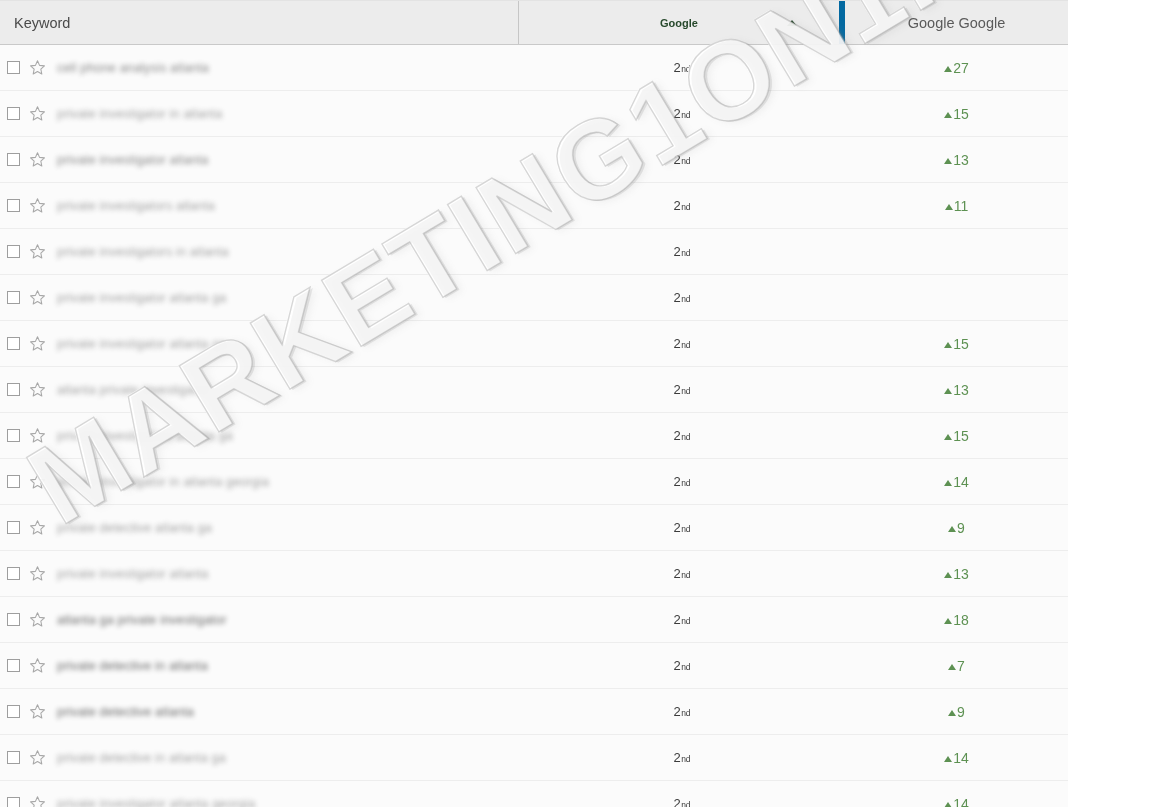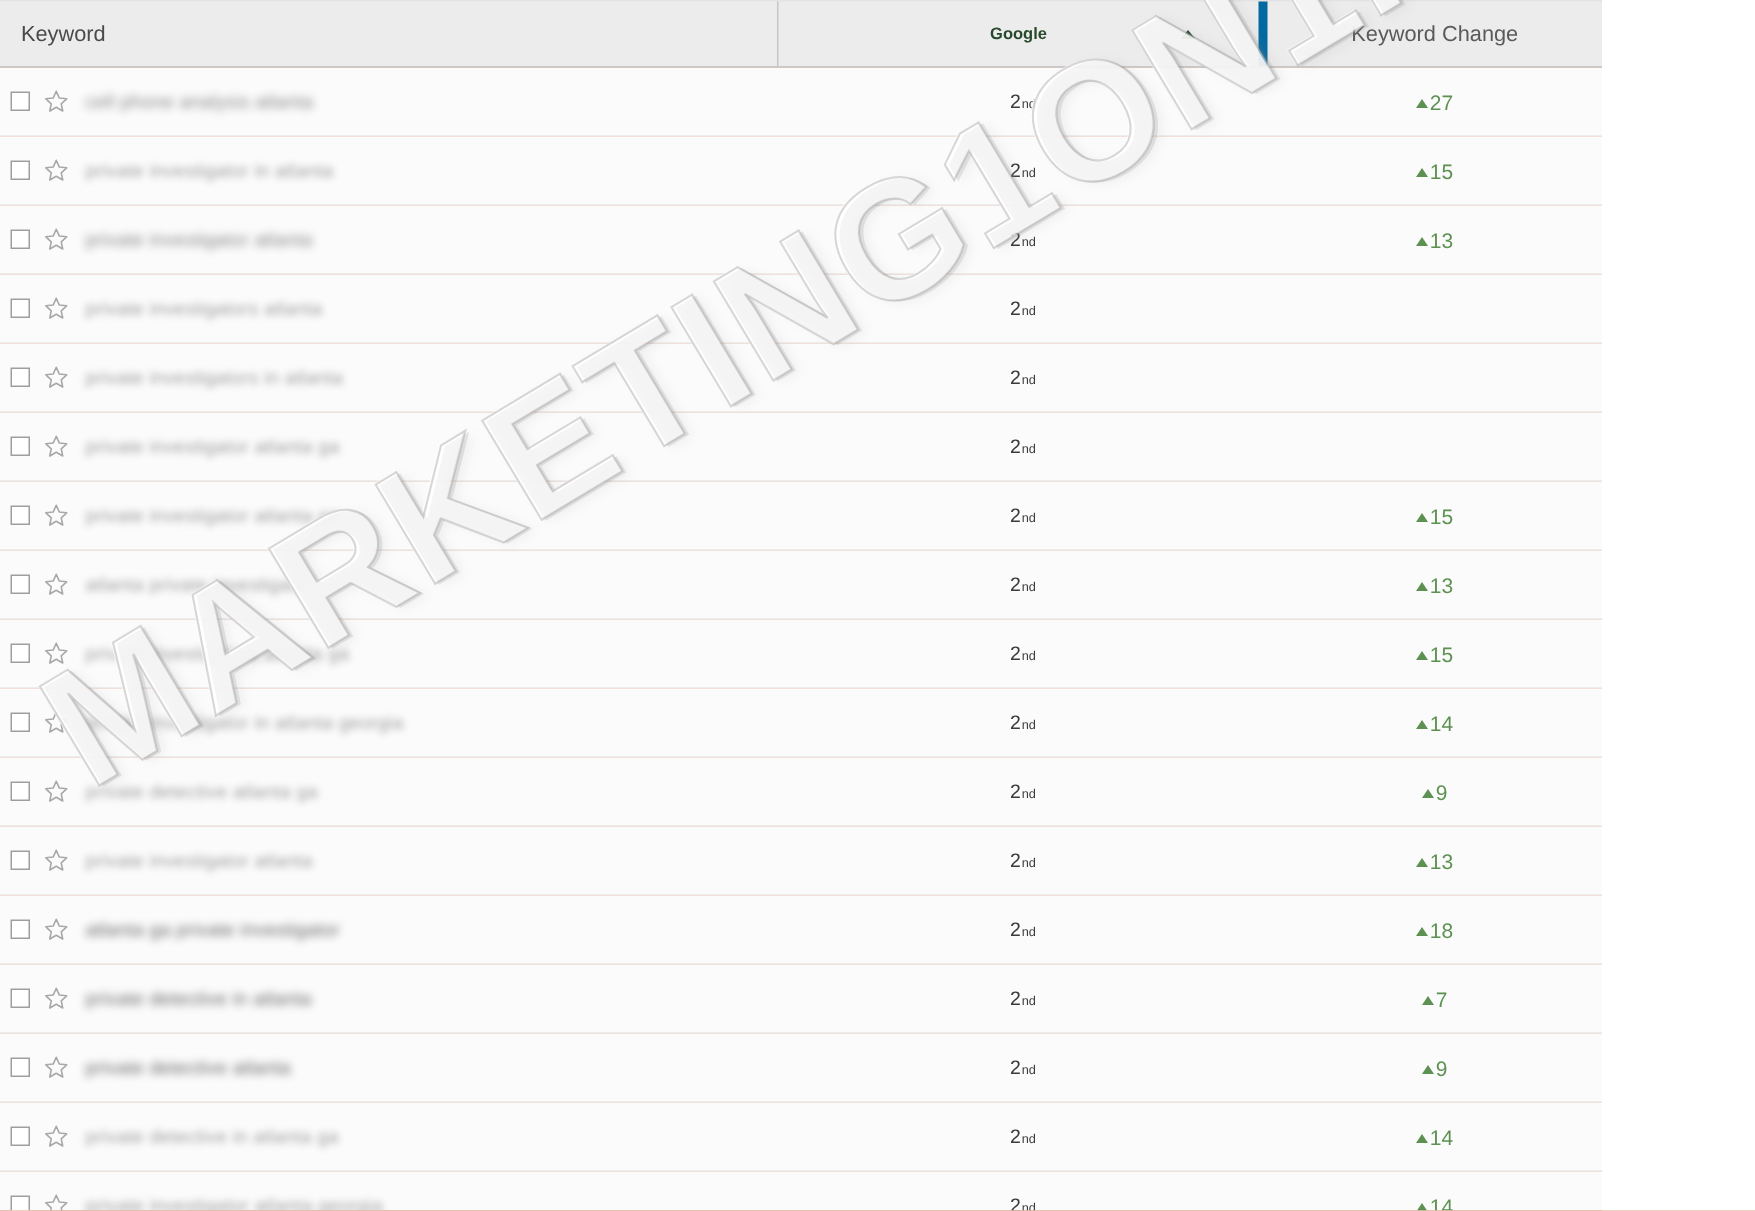--- a/index.html
+++ b/index.html
@@ -200,21 +200,21 @@
 
   <div class="table-head">
     <div class="th th-keyword">
       <span>Keyword</span>
     </div>
     <div class="th th-google">
       <span>Google</span>
       <span class="sort-arrow"></span>
     </div>
     <div class="th th-change">
-      <span>Keyword Change</span>
+      <span>Google Google</span>
     </div>
   </div>
 
   <div class="table-body" id="table-body">
       <div class="row">
         <div class="cell-keyword">
           <span class="checkbox"></span>
           <span class="star">
             <svg viewBox="0 0 24 24" width="17" height="17">
               <path d="M12 2.6 L14.9 9.0 L21.8 9.7 L16.7 14.4 L18.1 21.2 L12 17.7 L5.9 21.2 L7.3 14.4 L2.2 9.7 L9.1 9.0 Z" fill="none" stroke="#a8a8a8" stroke-width="1.5" stroke-linejoin="round"></path>
@@ -275,20 +275,24 @@
           <span class="star">
             <svg viewBox="0 0 24 24" width="17" height="17">
               <path d="M12 2.6 L14.9 9.0 L21.8 9.7 L16.7 14.4 L18.1 21.2 L12 17.7 L5.9 21.2 L7.3 14.4 L2.2 9.7 L9.1 9.0 Z" fill="none" stroke="#a8a8a8" stroke-width="1.5" stroke-linejoin="round"></path>
             </svg>
           </span>
           <span class="kw-text ">private investigators atlanta</span>
         </div>
         <div class="cell-rank">
           <span>2</span>
           <sup>nd</sup>
+        </div>
+        <div class="cell-change">
+          <span class="up-tri"></span>
+          <span>11</span>
         </div>
       </div>
       <div class="row">
         <div class="cell-keyword">
           <span class="checkbox"></span>
           <span class="star">
             <svg viewBox="0 0 24 24" width="17" height="17">
               <path d="M12 2.6 L14.9 9.0 L21.8 9.7 L16.7 14.4 L18.1 21.2 L12 17.7 L5.9 21.2 L7.3 14.4 L2.2 9.7 L9.1 9.0 Z" fill="none" stroke="#a8a8a8" stroke-width="1.5" stroke-linejoin="round"></path>
             </svg>
           </span>

